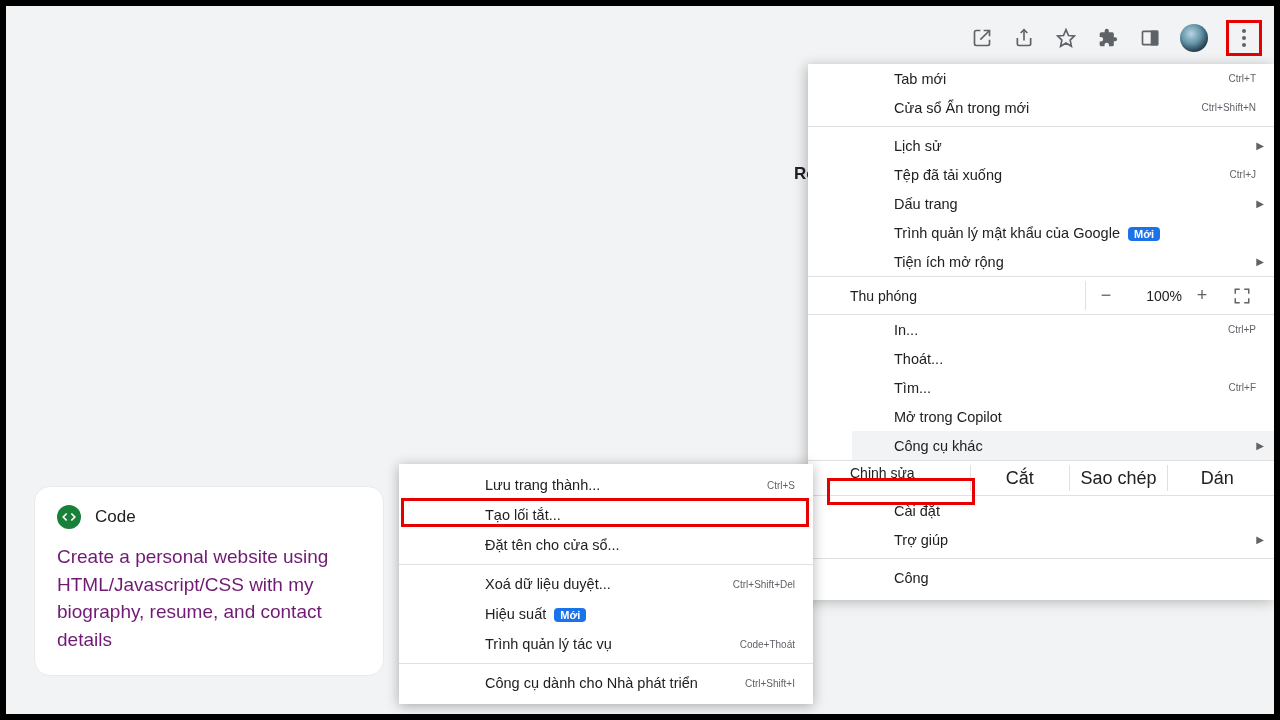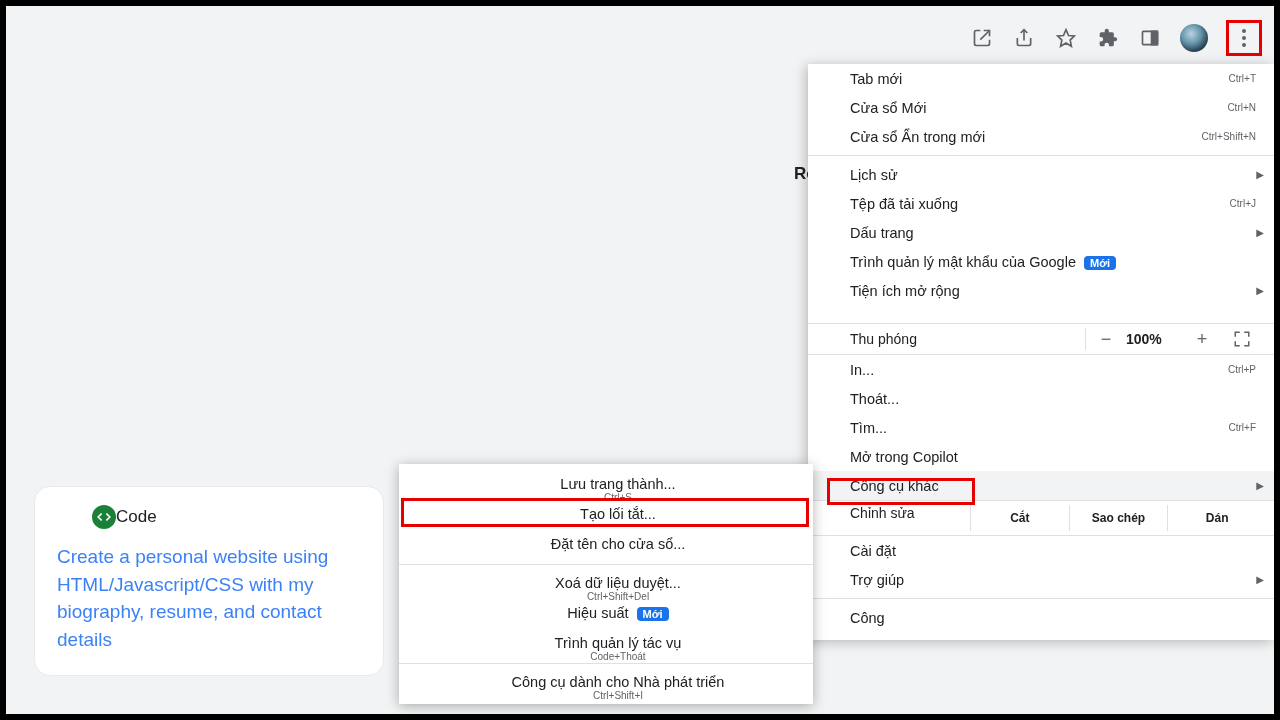--- a/index.html
+++ b/index.html
@@ -58,29 +58,29 @@
   .card {
     position: absolute;
     left: 28px;
     top: 480px;
     width: 350px;
     background: #fff;
     border: 1px solid #e8eaed;
     border-radius: 16px;
     padding: 18px 22px 22px 22px;
   }
-  .card-header { display: flex; align-items: center; gap: 0; margin-bottom: 14px; margin-left: 35px; }
+  .card-header { display: flex; align-items: center; gap: 14px; margin-bottom: 14px; }
   .code-icon {
     width: 24px; height: 24px; border-radius: 50%;
     background: #188038;
     display: flex; align-items: center; justify-content: center;
     color: #fff; font-size: 12px; font-weight: bold;
   }
   .card-title { font-size: 17px; color: #202124; }
-  .card-desc { font-size: 19px; line-height: 1.45; color: #3b82f6; }
+  .card-desc { font-size: 19px; line-height: 1.45; color: #701a75; }
 
   
   .menu {
     position: absolute;
     top: 58px;
     right: 0;
     width: 466px;
     background: #fff;
     box-shadow: -2px 2px 12px rgba(0,0,0,0.25);
     padding-bottom: 8px;
@@ -88,79 +88,79 @@
   .menu-item {
     display: flex;
     align-items: center;
     justify-content: space-between;
     padding: 6px 18px 6px 42px;
     height: 29px;
     cursor: pointer;
     font-size: 14.5px;
     color: #202124;
     position: relative;
+    margin-left: 44px;
   }
   .menu-item.hover { background: #f1f3f4; }
   .menu-item .shortcut { color: #5f6368; font-size: 10px; }
   .menu-item .arrow { position: absolute; right: 10px; font-size: 10px; color: #5f6368; }
   .divider { height: 1px; background: #e0e0e0; margin: 4px 0; }
   .badge {
     background: #1a73e8; color: #fff; font-size: 11px;
     padding: 1px 6px; border-radius: 4px; margin-left: 8px; font-weight: 600;
   }
   .zoom-row {
     display: flex; align-items: center;
     padding: 4px 12px 4px 42px;
-    height: 32px;
+    height: 39px;
     border-top: 1px solid #e0e0e0;
     border-bottom: 1px solid #e0e0e0;
-    margin-top: 18px;
   }
   .zoom-row .zlabel { flex: 1; }
   .zoom-ctrl {
     display: flex; align-items: center; gap: 0;
     border-left: 1px solid #e0e0e0;
     height: 100%;
   }
   .zbtn { width: 40px; text-align: center; cursor: pointer; color: #5f6368; font-size: 18px; }
-  .zval { width: 56px; text-align: left; font-size: 14px; font-weight: bold; }
+  .zval { width: 56px; text-align: right; font-size: 14px; }
   .fullscreen { width: 40px; display:flex; align-items:center; justify-content:center; cursor:pointer; }
 
   .edit-row {
     display: flex; align-items: flex-start;
     padding: 4px 8px 4px 42px;
     height: 36px;
     border-bottom: 1px solid #e0e0e0;
   }
   .edit-row .elabel { width: 120px; }
   .ebtn {
-    flex:1; text-align:center; cursor:pointer; font-size:12px;
+    flex:1; text-align:center; cursor:pointer; font-size:18px;
     border-left: 1px solid #e0e0e0; height: 100%;
-    display:flex; align-items:center; justify-content:center;font-weight:bold;
+    display:flex; align-items:center; justify-content:center;
   }
   .red-outline {
     position: absolute;
     border: 3px solid #e60000;
     pointer-events: none;
   }
   .red-main-item {
     top: 414px; left: 19px; width: 148px; height: 27px;
   }
 
   
   .submenu {
     position: absolute;
     top: 458px;
     left: 393px;
     width: 414px;
     background: #fff;
     box-shadow: 0 2px 12px rgba(0,0,0,0.3);
     padding: 6px 0;
   }
-  .submenu .menu-item { height: 30px; padding-left: 42px; flex-direction: column; }
+  .submenu .menu-item { height: 30px; padding-left: 42px; }
   .submenu .red-sub {
     top: 34px; left: 2px; width: 408px; height: 29px;
   }
 </style>
 </head>
 <body>
 
 <div class="toolbar">
   <div class="icon">
     <svg width="20" height="20" viewBox="0 0 24 24" fill="none" stroke="currentColor" stroke-width="2">
@@ -215,24 +215,20 @@
     </div>
     <div class="card-title">Code</div>
   </div>
   <div class="card-desc">Create a personal website using HTML/Javascript/CSS with my biography, resume, and contact details</div>
 </div>
 
 <div class="menu">
   <div class="menu-item">
     <span>Tab mới</span>
       <span class="shortcut">Ctrl+T</span>
-  </div>
-  <div class="menu-item">
-    <span>Cửa sổ Mới</span>
-      <span class="shortcut">Ctrl+N</span>
   </div>
   <div class="menu-item">
     <span>Cửa sổ Ẩn trong mới</span>
       <span class="shortcut">Ctrl+Shift+N</span>
   </div>
   <div class="divider"></div>
   <div class="menu-item">
     <span>Lịch sử</span>
       <span class="arrow">▶</span>
   </div>

